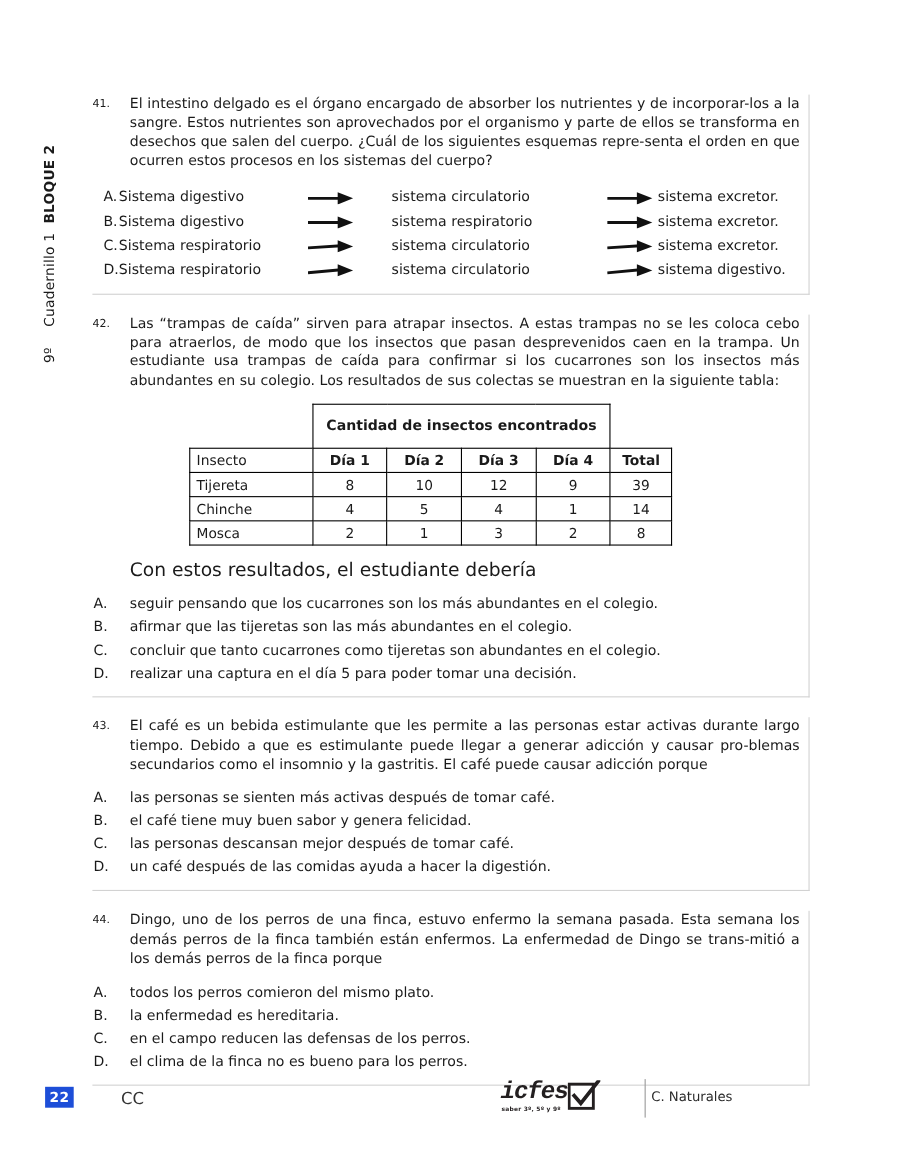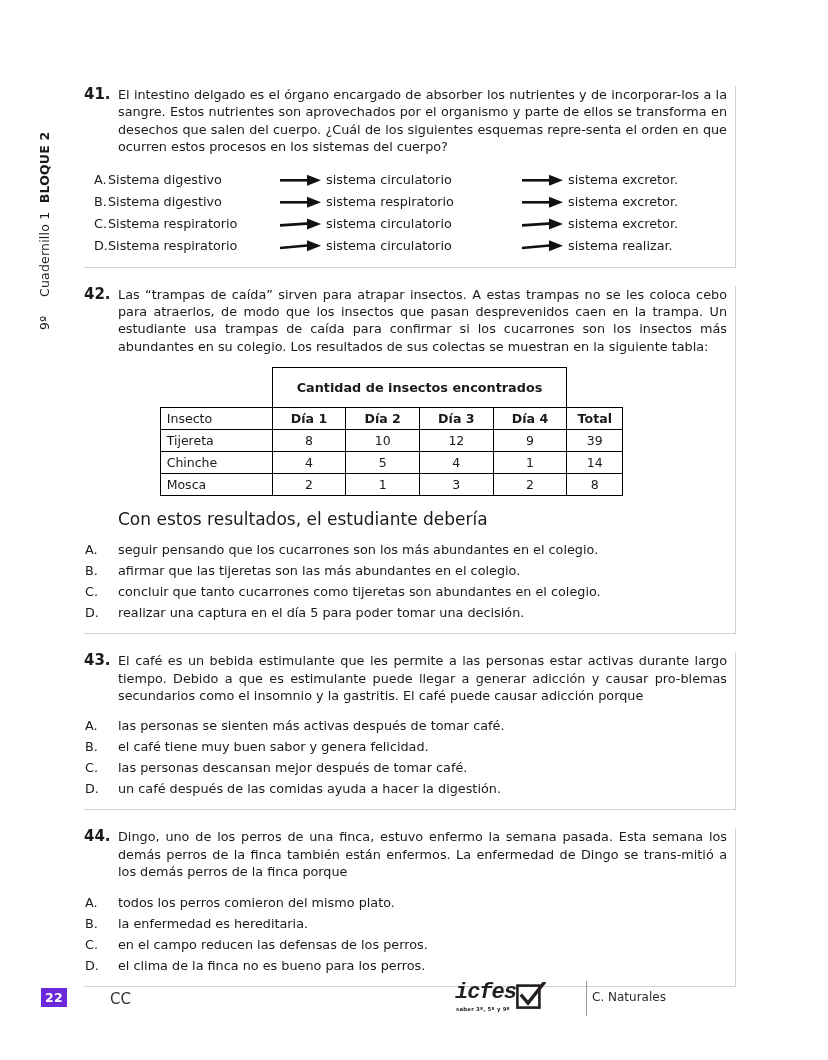--- a/index.html
+++ b/index.html
@@ -68,22 +68,22 @@
     border-bottom: 1.5px solid #d2d2d2;
     padding: 0 8px 10px 0;
     margin-bottom: 16px;
   }
   .qrow {
     display: flex;
     align-items: flex-start;
   }
   .qnum {
     flex: 0 0 34px;
-    font-weight: bold;
-    font-size: 15px;
+    font-weight: normal;
+    font-size: 10px;
     line-height: 17.4px;
     padding-top: 0px;
   }
   .qstem {
     flex: 1 1 auto;
     font-size: 12.8px;
     line-height: 17.4px;
     text-align: justify;
     text-justify: inter-word;
     hyphens: manual;
@@ -108,21 +108,21 @@
   
   .arrow-options { margin-top: 13px; }
   .arow {
     display: flex;
     align-items: center;
     font-size: 12.8px;
     height: 22px;
   }
   .arow .opt-letter { flex: 0 0 24px; padding-left: 10px; }
   .acell-1 { flex: 0 0 168px; }
-  .acell-2 { flex: 0 0 192px; }
+  .acell-2 { flex: 0 0 192px; margin-left: 30px; }
   .acell-3 { flex: 1 1 auto; }
   .arrow-wrap {
     flex: 0 0 50px;
     display: flex;
     align-items: center;
     justify-content: center;
   }
   .arrow-svg { display: block; }
 
   
@@ -140,21 +140,21 @@
     border: 1.3px solid #000;
     padding: 2px 6px;
     height: 22px;
     text-align: center;
     font-weight: normal;
   }
   table.insect th.spanhead {
     font-weight: bold;
     font-size: 12.8px;
     line-height: 16px;
-    padding: 3px 24px;
+    padding: 3px 12px;
     height: 40px;
   }
   table.insect th.colhead {
     font-weight: bold;
     font-size: 12.6px;
   }
   table.insect td.name, table.insect th.namehead {
     text-align: left;
     padding-left: 6px;
     min-width: 112px;
@@ -180,21 +180,21 @@
     top: 978px;
     width: 828px;
     height: 58px;
   }
   .page-badge {
     position: absolute;
     left: 41px;
     top: 988px;
     width: 26px;
     height: 19px;
-    background: #6d28d9;
+    background: #1d4ed8;
     color: #fff;
     font-size: 12.5px;
     font-weight: bold;
     display: flex;
     align-items: center;
     justify-content: center;
     letter-spacing: 0.3px;
   }
   .footer-cc {
     position: absolute;
@@ -344,21 +344,21 @@
               <path d="M27 0.2 L41 5.8 L27 11.2 Z" fill="#111"></path>
             </svg>
           </div>
           <div class="acell-2">sistema circulatorio</div>
           <div class="arrow-wrap">
             <svg class="arrow-svg" width="42" height="12" viewBox="0 0 42 12" aria-hidden="true">
               <path d="M0 8.0 L30 5.2" stroke="#111" stroke-width="2.6" fill="none"></path>
               <path d="M27 0.2 L41 5.8 L27 11.2 Z" fill="#111"></path>
             </svg>
           </div>
-          <div class="acell-3">sistema realizar.</div>
+          <div class="acell-3">sistema digestivo.</div>
         </div>
 
       </div>
     </div>
 
     <div class="qblock" style="margin-top:18px;">
       <div class="qrow">
         <div class="qnum">42.</div>
         <div class="qstem">Las “trampas de caída” sirven para atrapar insectos. A estas trampas no se les coloca cebo para atraerlos, de modo que los insectos que pasan desprevenidos caen en la trampa. Un estudiante usa trampas de caída para confirmar si los cucarrones son los insectos más abundantes en su colegio. Los resultados de sus colectas se muestran en la siguiente tabla:</div>
       </div>

